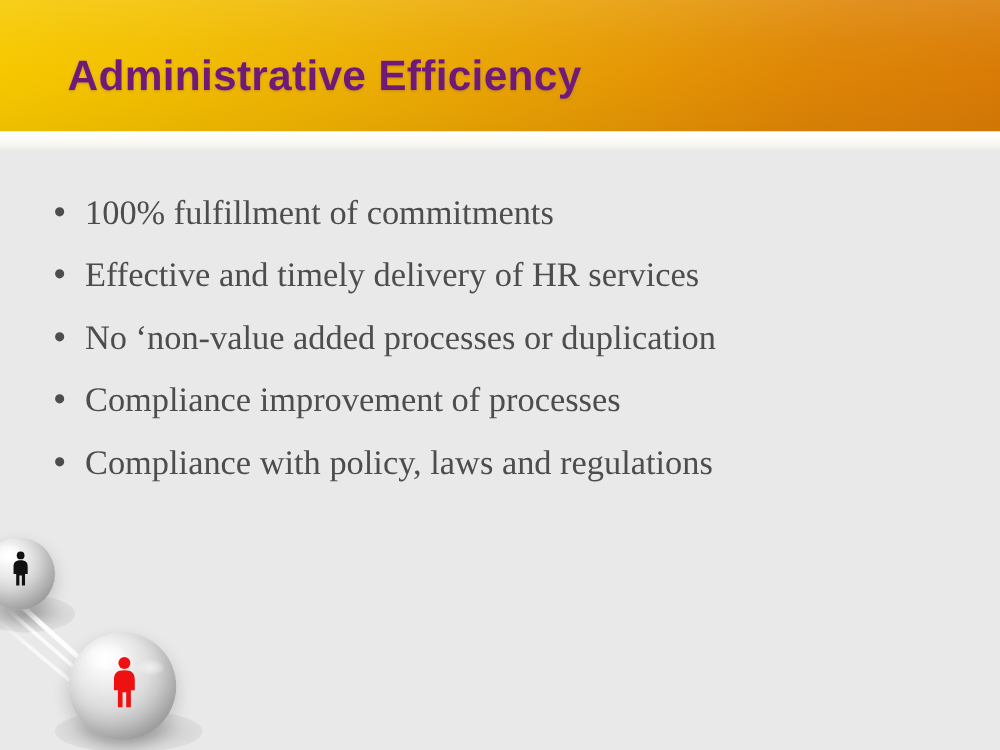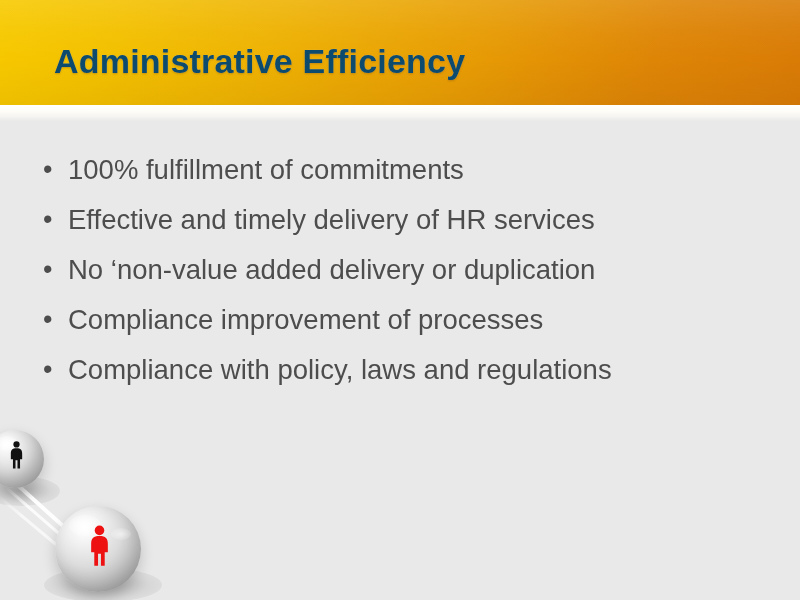--- a/index.html
+++ b/index.html
@@ -63,21 +63,21 @@
         #f6f5f2 70%,
         #e9e9e9 100%);
   }
 
   #slide-title {
     position: absolute;
     left: 54px;
     top: 42px;
     font-size: 34px;
     font-weight: bold;
-    color: #0c4a6e;
+    color: #701a75;
     letter-spacing: 0.2px;
     white-space: nowrap;
     text-shadow: 0 1px 2px rgba(120,70,0,0.35),
                  0 0 1px rgba(255,255,255,0.5);
   }
 
   
   #bullet-list {
     position: absolute;
     left: 38px;
@@ -100,20 +100,21 @@
     left: 5px;
     top: 0;
     width: 20px;
     font-size: 27px;
     line-height: 43px;
     color: #4d4d4d;
     text-align: left;
   }
   .bullet-text {
     display: block;
+    font-family: Liberation Serif, serif;
   }
 
   
   #decor {
     position: absolute;
     left: 0;
     bottom: 0;
     width: 230px;
     height: 180px;
     pointer-events: none;
@@ -178,21 +179,21 @@
     <li class="bullet-row">
       <span class="bullet-dot">•</span>
       <span class="bullet-text">100% fulfillment of commitments</span>
     </li>
     <li class="bullet-row">
       <span class="bullet-dot">•</span>
       <span class="bullet-text">Effective and timely delivery of HR services</span>
     </li>
     <li class="bullet-row">
       <span class="bullet-dot">•</span>
-      <span class="bullet-text">No ‘non-value added delivery or duplication</span>
+      <span class="bullet-text">No ‘non-value added processes or duplication</span>
     </li>
     <li class="bullet-row">
       <span class="bullet-dot">•</span>
       <span class="bullet-text">Compliance improvement of processes</span>
     </li>
     <li class="bullet-row">
       <span class="bullet-dot">•</span>
       <span class="bullet-text">Compliance with policy, laws and regulations</span>
     </li>
   </ul>

